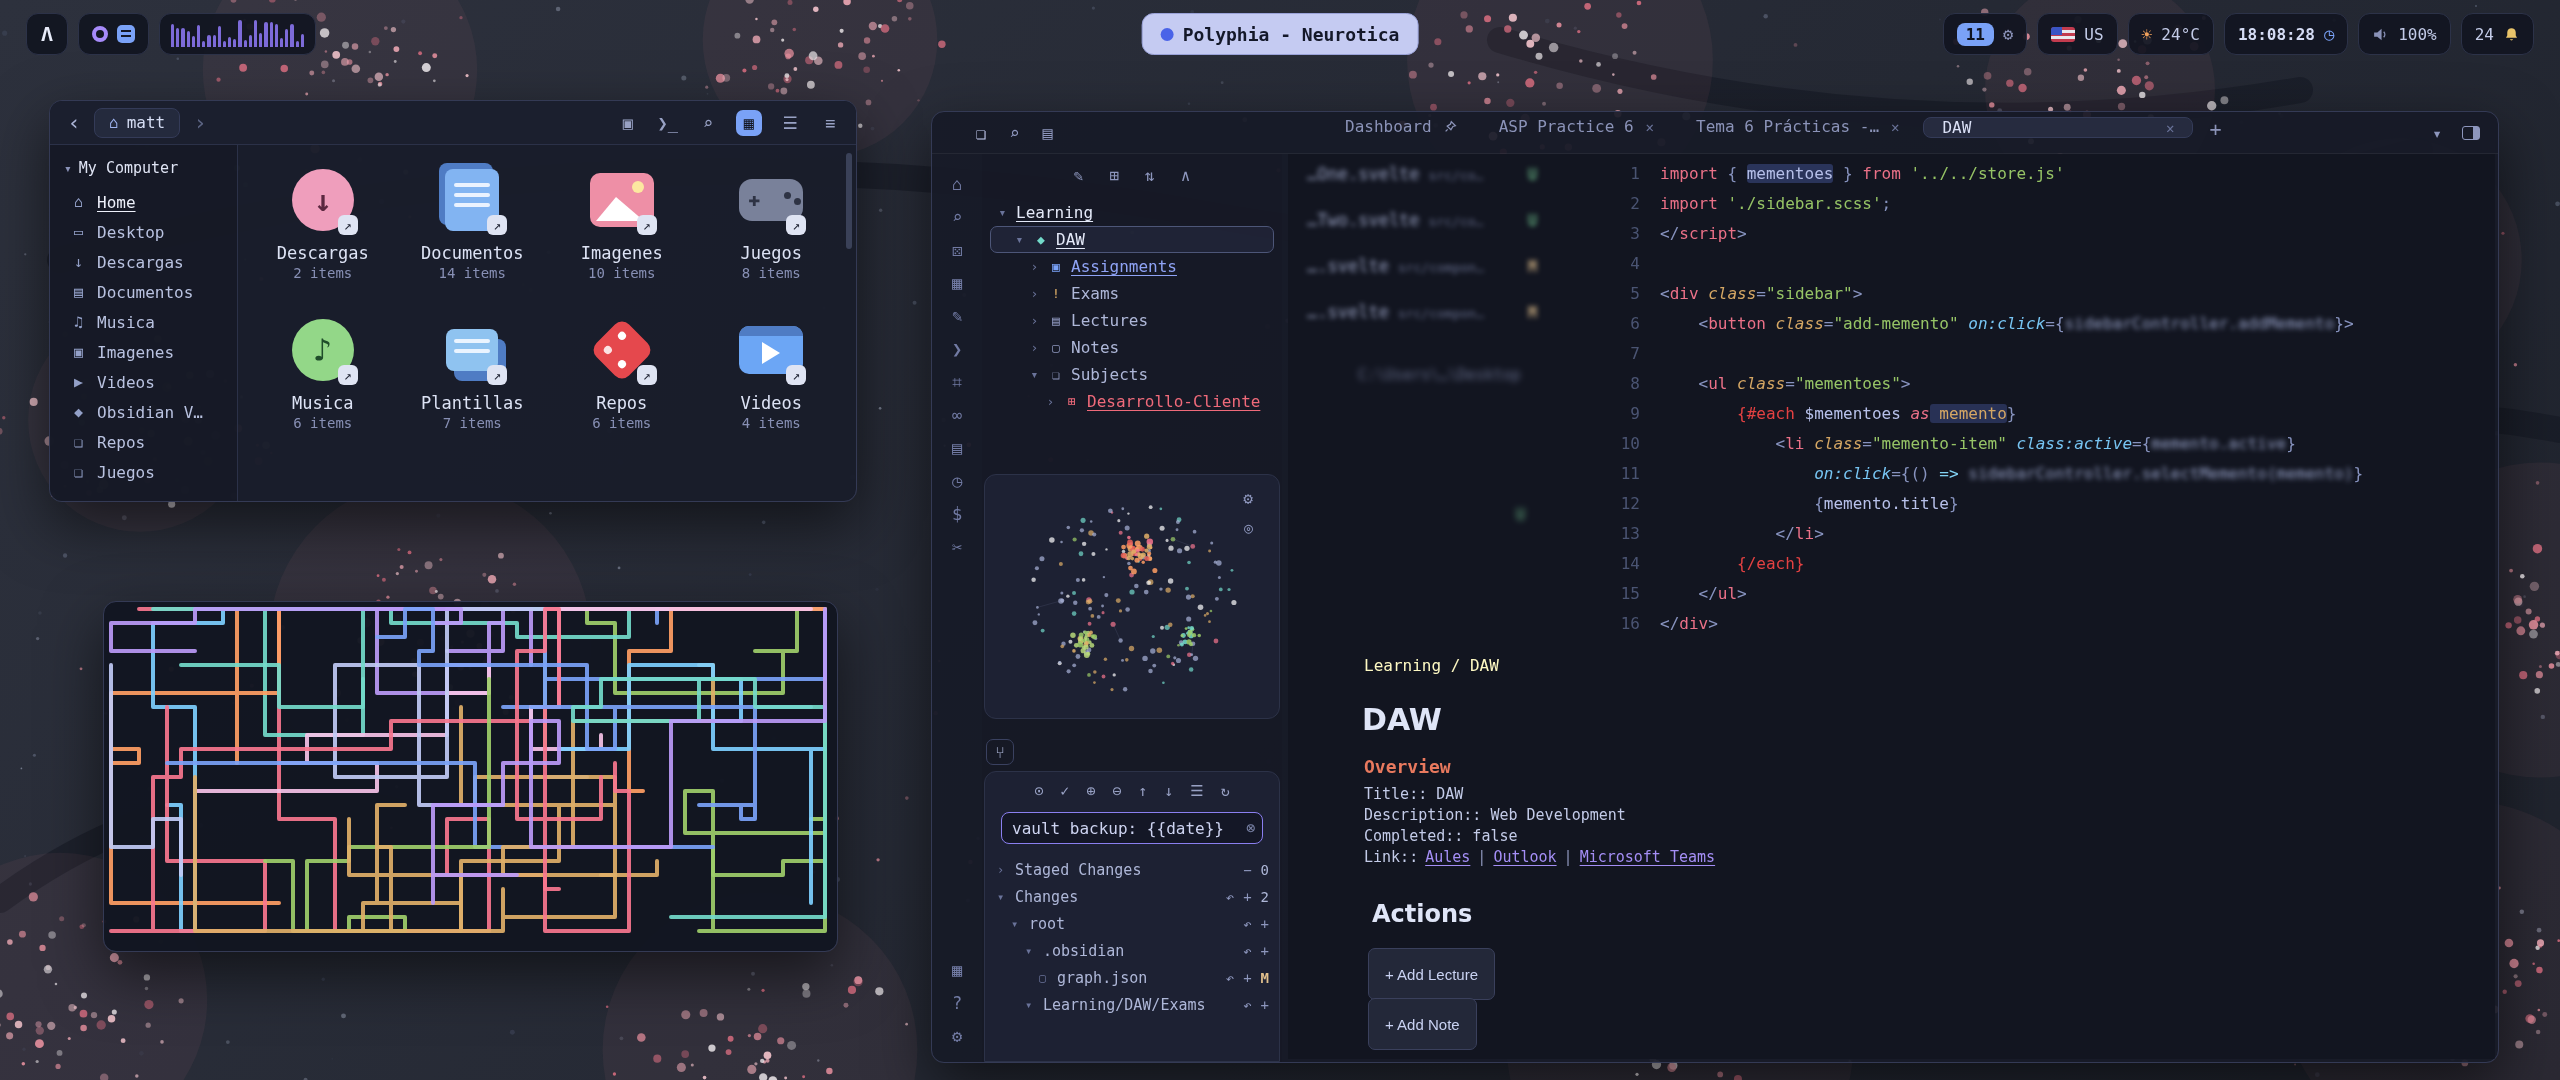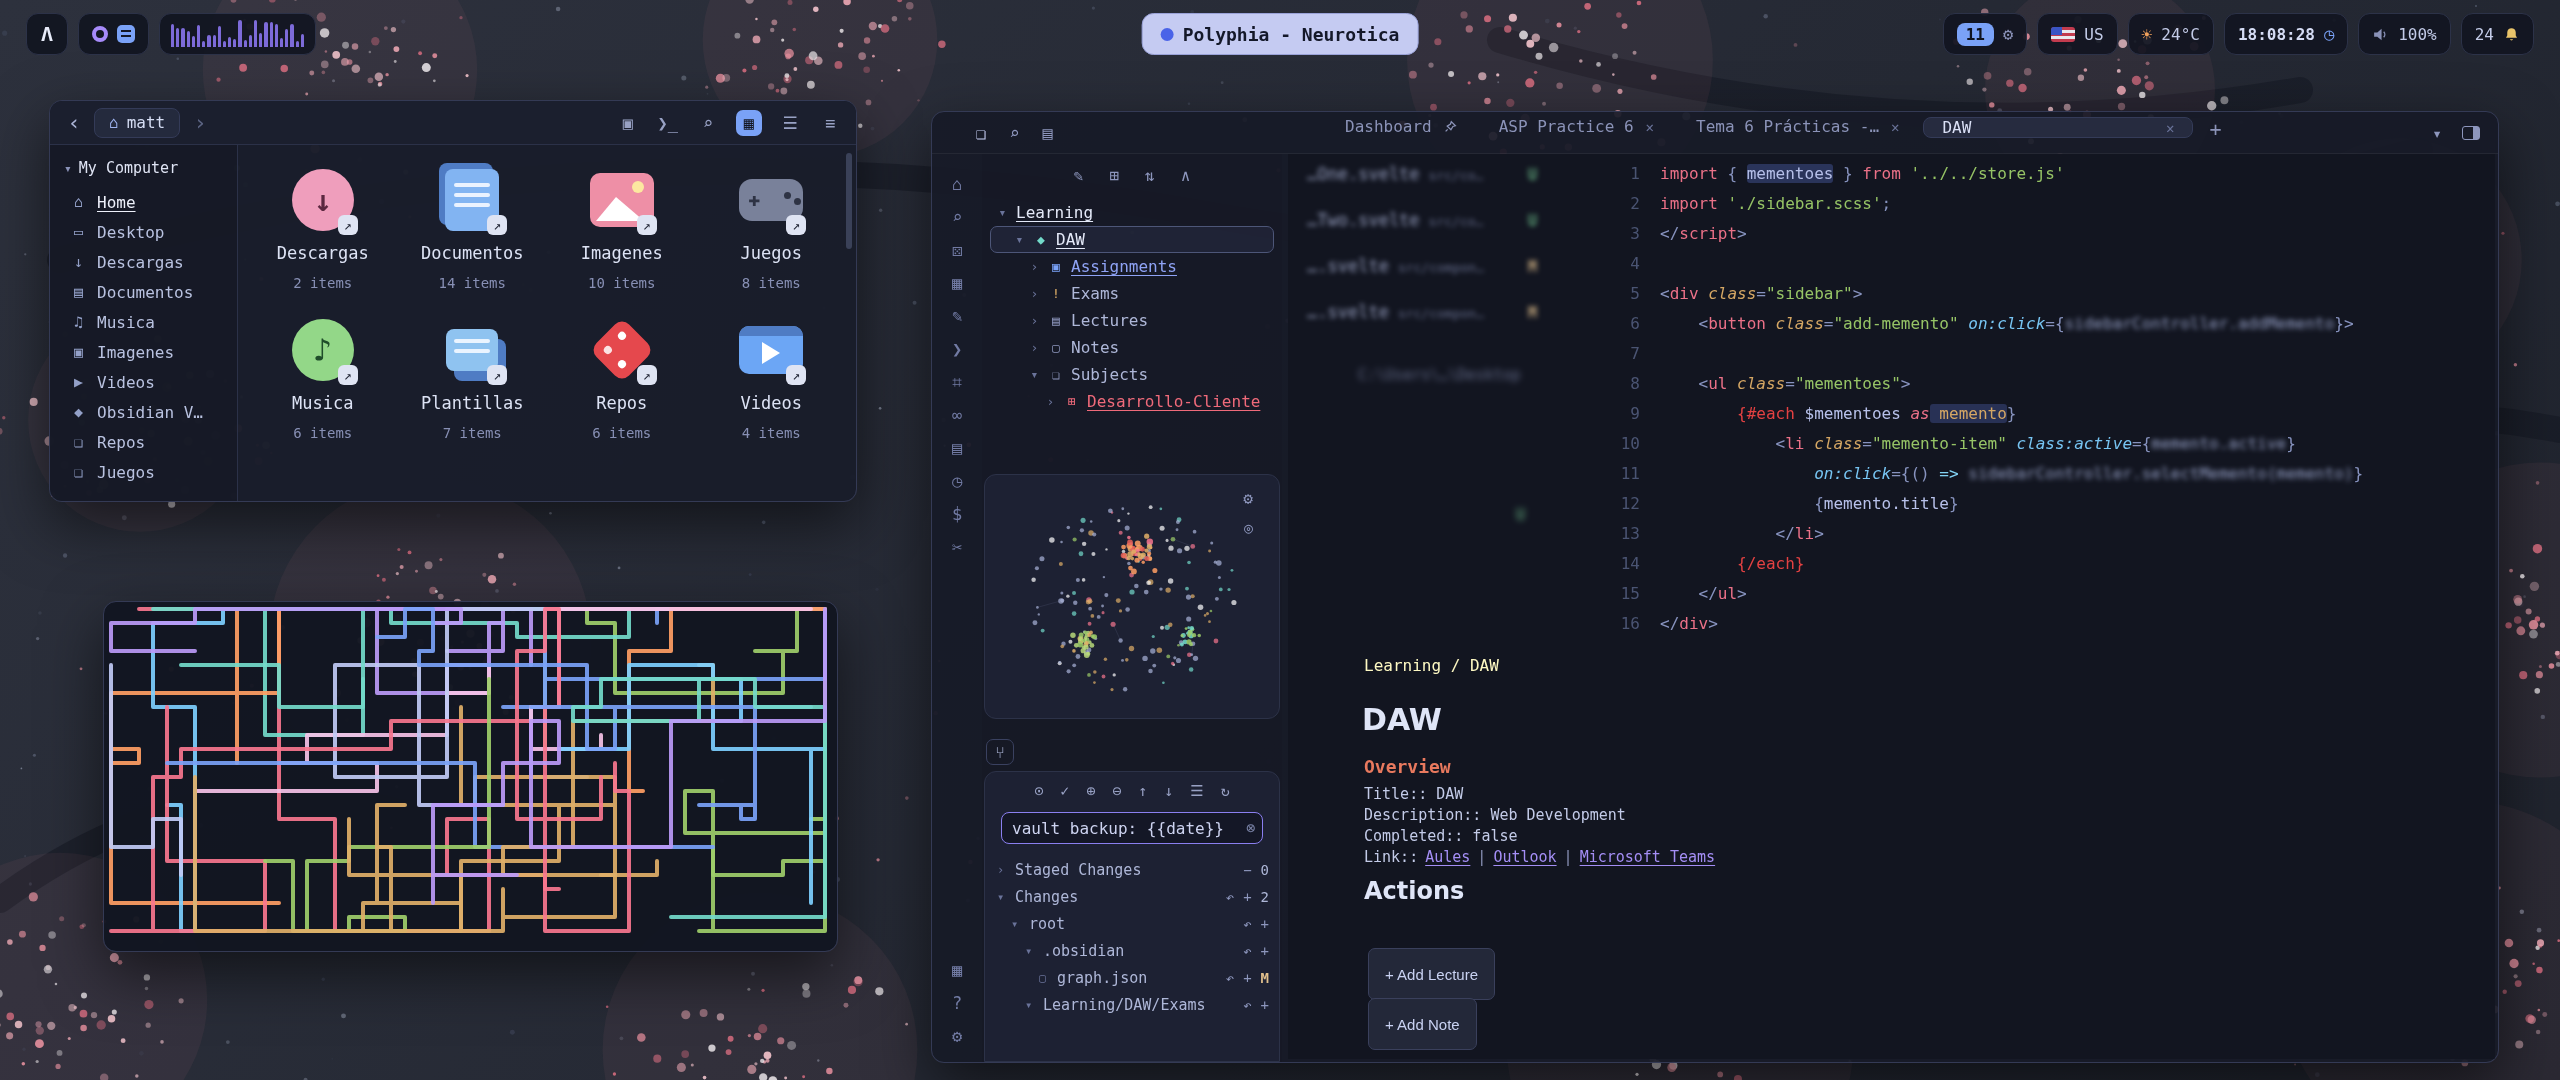--- a/index.html
+++ b/index.html
@@ -52,21 +52,21 @@
   .fm-side-header{display:flex;gap:7px;align-items:center;padding:0 14px;color:#e0e5f5;font-size:15px;margin-bottom:10px}
   .fm-side-header .chev{color:#8a92b8;font-size:13px}
   .fm-side-item{display:flex;align-items:center;gap:10px;height:30px;padding:0 20px;font-size:16px;color:#b9c2e0}
   .fm-side-item .sic{width:17px;text-align:center;color:#93a0c8;font-size:15px}
   .fm-side-item.active .lbl{color:#eef1fb;text-decoration:underline;text-underline-offset:3px}
   .fm-main{position:absolute;left:188px;top:44px;right:0;bottom:0;display:grid;
      grid-template-columns:repeat(4,1fr);grid-template-rows:150px 150px;padding:8px 10px}
   .folder{display:flex;flex-direction:column;align-items:center;padding-top:8px}
   .ficon{width:78px;height:78px;position:relative;display:flex;align-items:center;justify-content:center}
   .fname{font-size:17px;color:#dde3f5;margin-top:4px}
-  .fcount{font-size:14px;color:#8890b5;margin-top:12px}
+  .fcount{font-size:14px;color:#8890b5;margin-top:2px}
   .symlink{position:absolute;right:4px;bottom:4px;width:20px;height:20px;border-radius:6px;background:#dfe4f3;
      color:#1c2030;font-size:13px;display:flex;align-items:center;justify-content:center}
   .fi-downloads{width:62px;height:62px;border-radius:50%;background:#ef9ebc;display:flex;align-items:center;justify-content:center;
      color:#5c2840;font-size:30px;font-weight:bold}
   .fi-documents{width:54px;height:62px;background:#82b4f2;border-radius:8px;position:relative;box-shadow:-6px -6px 0 #4f7cc4}
   .fi-documents::before{content:"";position:absolute;left:9px;right:9px;top:14px;height:4px;background:#eaf2ff;
      box-shadow:0 10px 0 #eaf2ff,0 20px 0 #eaf2ff;border-radius:2px}
   .fi-images{width:64px;height:54px;background:#ee8fa6;border-radius:10px;position:relative;overflow:hidden}
   .fi-images::before{content:"";position:absolute;left:6px;bottom:6px;border-left:20px solid transparent;
      border-right:28px solid transparent;border-bottom:24px solid #fff}
@@ -1905,17 +1905,17 @@
     <div class="nfield" style="top:652px">Description:: Web Development</div>
     <div class="nfield" style="top:673px">Completed:: false</div>
     <div class="nlinkline" id="note-links">
         <span>Link::</span>
         <a class="nlink">Aules</a>
         <span class="nsep">|</span>
         <a class="nlink">Outlook</a>
         <span class="nsep">|</span>
         <a class="nlink">Microsoft Teams</a>
       </div>
-    <div class="nactions" style="top: 723px;">Actions</div>
+    <div class="nactions" style="top: 746px; margin-left: 8px;">Actions</div>
     <button class="nbtn" style="top:794px">+ Add Lecture</button>
     <button class="nbtn" style="top:844px">+ Add Note</button>
   </div>
 </section>
 
 </body></html>

